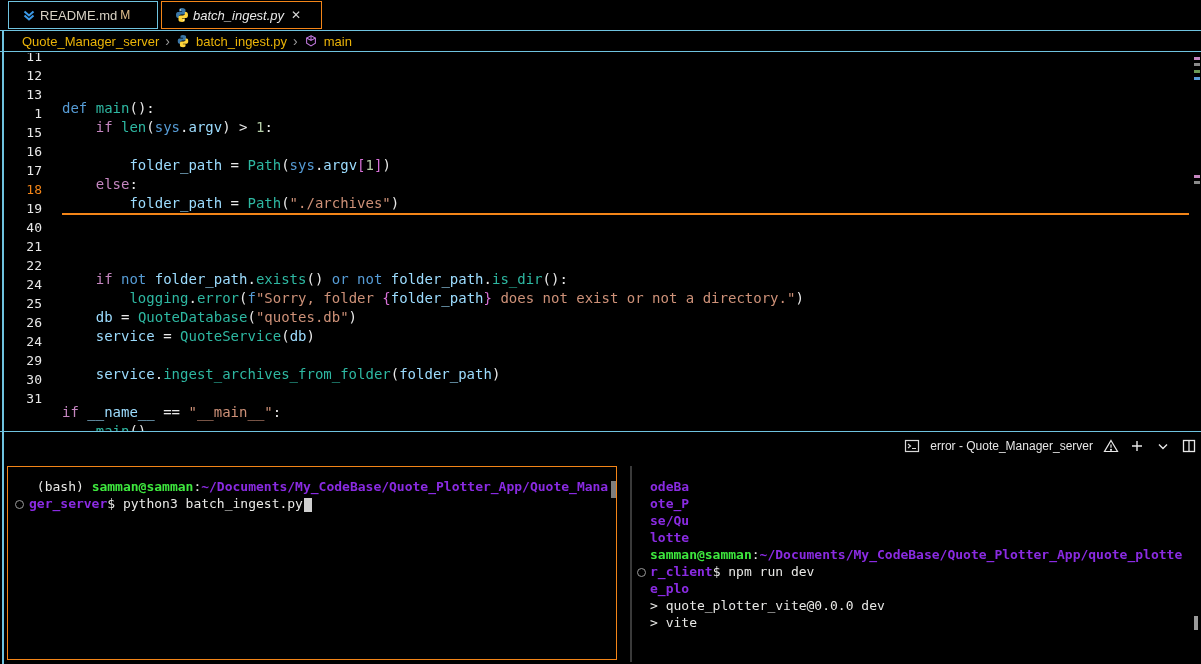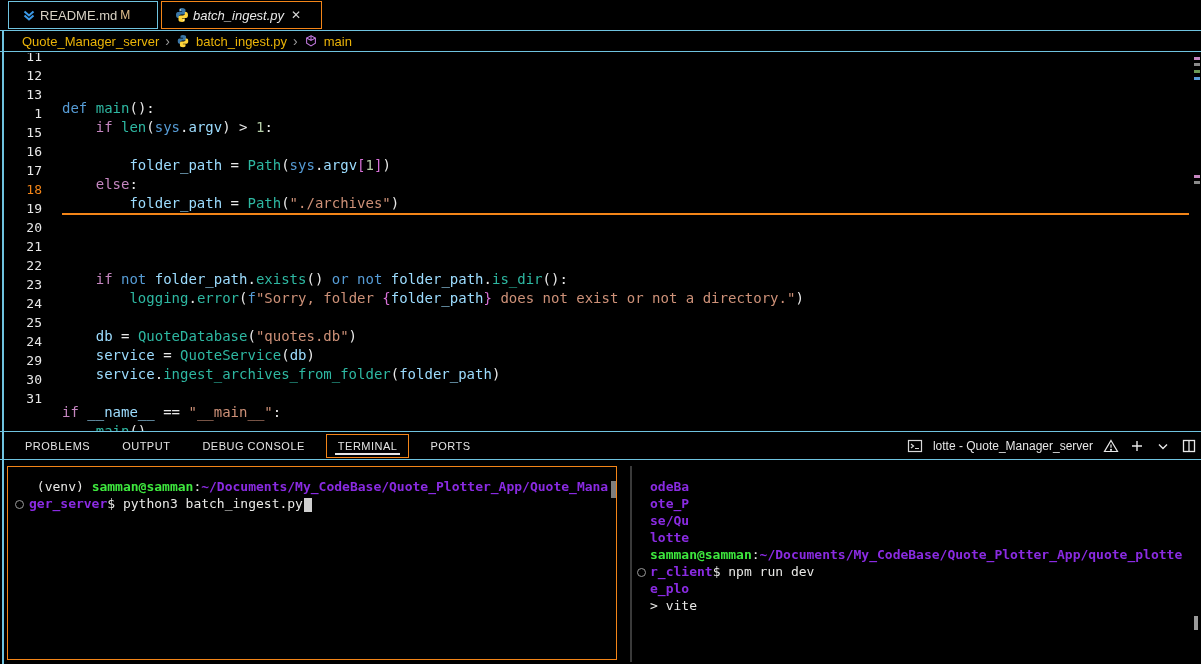--- a/index.html
+++ b/index.html
@@ -151,42 +151,42 @@
         </div>
         <div class="crow cur">
           <span class="lnum lnum-cur">18</span>
           <span class="cbody"></span>
         </div>
         <div class="crow">
           <span class="lnum">19</span>
           <span class="cbody"></span>
         </div>
         <div class="crow">
-          <span class="lnum">20</span>
+          <span class="lnum">40</span>
           <span class="cbody"></span>
         </div>
         <div class="crow">
           <span class="lnum">21</span>
           <span class="cbody"><span class="tk-pl">    </span><span class="tk-ctrl">if</span><span class="tk-pl"> </span><span class="tk-kw">not</span><span class="tk-pl"> </span><span class="tk-var">folder_path</span><span class="tk-pl">.</span><span class="tk-fn">exists</span><span class="tk-pl">()</span><span class="tk-pl"> </span><span class="tk-kw">or</span><span class="tk-pl"> </span><span class="tk-kw">not</span><span class="tk-pl"> </span><span class="tk-var">folder_path</span><span class="tk-pl">.</span><span class="tk-fn">is_dir</span><span class="tk-pl">():</span></span>
         </div>
         <div class="crow">
           <span class="lnum">22</span>
           <span class="cbody"><i class="guide"></i><span class="tk-pl">        </span><span class="tk-fn">logging</span><span class="tk-pl">.</span><span class="tk-fn">error</span><span class="tk-pl">(</span><span class="tk-kw">f</span><span class="tk-str">"Sorry, folder </span><span class="tk-pk">{</span><span class="tk-var">folder_path</span><span class="tk-pk">}</span><span class="tk-str"> does not exist or not a directory."</span><span class="tk-pl">)</span></span>
         </div>
         <div class="crow">
-          <span class="lnum">23</span>
-          <span class="cbody"></span>
-        </div>
-        <div class="crow">
           <span class="lnum">24</span>
           <span class="cbody"><span class="tk-pl">    </span><span class="tk-var">db</span><span class="tk-pl"> = </span><span class="tk-fn">QuoteDatabase</span><span class="tk-pl">(</span><span class="tk-str">"quotes.db"</span><span class="tk-pl">)</span></span>
         </div>
         <div class="crow">
           <span class="lnum">25</span>
           <span class="cbody"><span class="tk-pl">    </span><span class="tk-var">service</span><span class="tk-pl"> = </span><span class="tk-fn">QuoteService</span><span class="tk-pl">(</span><span class="tk-var">db</span><span class="tk-pl">)</span></span>
+        </div>
+        <div class="crow">
+          <span class="lnum">26</span>
+          <span class="cbody"><i class="guide"></i></span>
         </div>
         <div class="crow">
           <span class="lnum">24</span>
           <span class="cbody"><i class="guide"></i><span class="tk-pl">    </span><span class="tk-var">service</span><span class="tk-pl">.</span><span class="tk-fn">ingest_archives_from_folder</span><span class="tk-pl">(</span><span class="tk-var">folder_path</span><span class="tk-pl">)</span></span>
         </div>
         <div class="crow">
           <span class="lnum">29</span>
           <span class="cbody"></span>
         </div>
         <div class="crow">
@@ -202,35 +202,28 @@
         <div class="ovmark" style="top: 4px; background: rgb(197, 134, 192);"></div>
         <div class="ovmark" style="top: 10px; background: rgb(138, 138, 138);"></div>
         <div class="ovmark" style="top: 17px; background: rgb(106, 153, 85);"></div>
         <div class="ovmark" style="top: 24px; background: rgb(86, 156, 214);"></div>
         <div class="ovmark" style="top: 122px; background: rgb(197, 134, 192);"></div>
         <div class="ovmark" style="top: 128px; background: rgb(138, 138, 138);"></div>
       </div>
   </main>
 
   <div class="panel-top-border"></div>
-  <div class="panel-tabs">
-    <span class="ptab">PROBLEMS</span>
-    <span class="ptab">OUTPUT</span>
-    <span class="ptab">DEBUG CONSOLE</span>
-    <span class="ptab active">TERMINAL</span>
-    <span class="ptab">PORTS</span>
-  </div>
   <div class="panel-right">
     <span class="pr-icon">
       <svg viewBox="0 0 16 16" width="16" height="16" fill="none" stroke="#d8d8d8" stroke-width="1.2">
         <rect x="1.5" y="2.5" width="13" height="11"></rect>
           <path d="M4 6l2.5 2L4 10M8 10.5h4"></path>
       </svg>
     </span>
-    <span class="pr-title">lotte - Quote_Manager_server</span>
+    <span class="pr-title">error - Quote_Manager_server</span>
     <span class="pr-icon">
       <svg viewBox="0 0 16 16" width="16" height="16" fill="none" stroke="#e8e8e8" stroke-width="1.2">
         <path d="M8 2.5 14.5 13.5H1.5z"></path>
           <path d="M8 6.5v3.2"></path>
           <circle cx="8" cy="11.8" r=".5" fill="#e8e8e8"></circle>
       </svg>
     </span>
     <span class="pr-icon">
       <svg viewBox="0 0 16 16" width="16" height="16" stroke="#e8e8e8" stroke-width="1.4">
           <path d="M8 3v10M3 8h10"></path>
@@ -244,30 +237,31 @@
     <span class="pr-icon">
       <svg viewBox="0 0 16 16" width="16" height="16" fill="none" stroke="#e8e8e8" stroke-width="1.3">
         <rect x="2.5" y="2.5" width="11" height="11"></rect>
           <path d="M8 2.5v11"></path>
       </svg>
     </span>
   </div>
 
   <div class="terms">
     <div class="term-left" id="term-left">
-        <div class="trow"><span class="t-w"> (venv) </span><span class="t-g">samman@samman</span><span class="t-w">:</span><span class="t-p">~/Documents/My_CodeBase/Quote_Plotter_App/Quote_Mana</span></div>
+        <div class="trow"><span class="t-w"> (bash) </span><span class="t-g">samman@samman</span><span class="t-w">:</span><span class="t-p">~/Documents/My_CodeBase/Quote_Plotter_App/Quote_Mana</span></div>
         <div class="trow"><i class="deco"></i><span class="t-p">ger_server</span><span class="t-w">$</span><span class="t-w"> python3 batch_ingest.py</span><span class="tcursor"></span></div>
       </div>
     <div class="scroll-thumb" style="left:611px;top:20px;width:5px;height:17px;"></div>
     <div class="sash"></div>
     <div class="term-right" id="term-right">
         <div class="trow"><span class="t-p">odeBa</span></div>
         <div class="trow"><span class="t-p">ote_P</span></div>
         <div class="trow"><span class="t-p">se/Qu</span></div>
         <div class="trow"><span class="t-p">lotte</span></div>
         <div class="trow"><span class="t-g">samman@samman</span><span class="t-w">:</span><span class="t-p">~/Documents/My_CodeBase/Quote_Plotter_App/quote_plotte</span></div>
         <div class="trow"><i class="deco"></i><span class="t-p">r_client</span><span class="t-w">$</span><span class="t-w"> npm run dev</span></div>
         <div class="trow"><span class="t-p">e_plo</span></div>
+        <div class="trow"><span class="t-w">&gt; quote_plotter_vite@0.0.0 dev</span></div>
         <div class="trow"><span class="t-w">&gt; vite</span></div>
       </div>
     <div class="scroll-thumb" style="right:3px;top:155px;width:4px;height:14px;background:#9a9a9a;"></div>
   </div>
 </div>
 
 </body></html>

